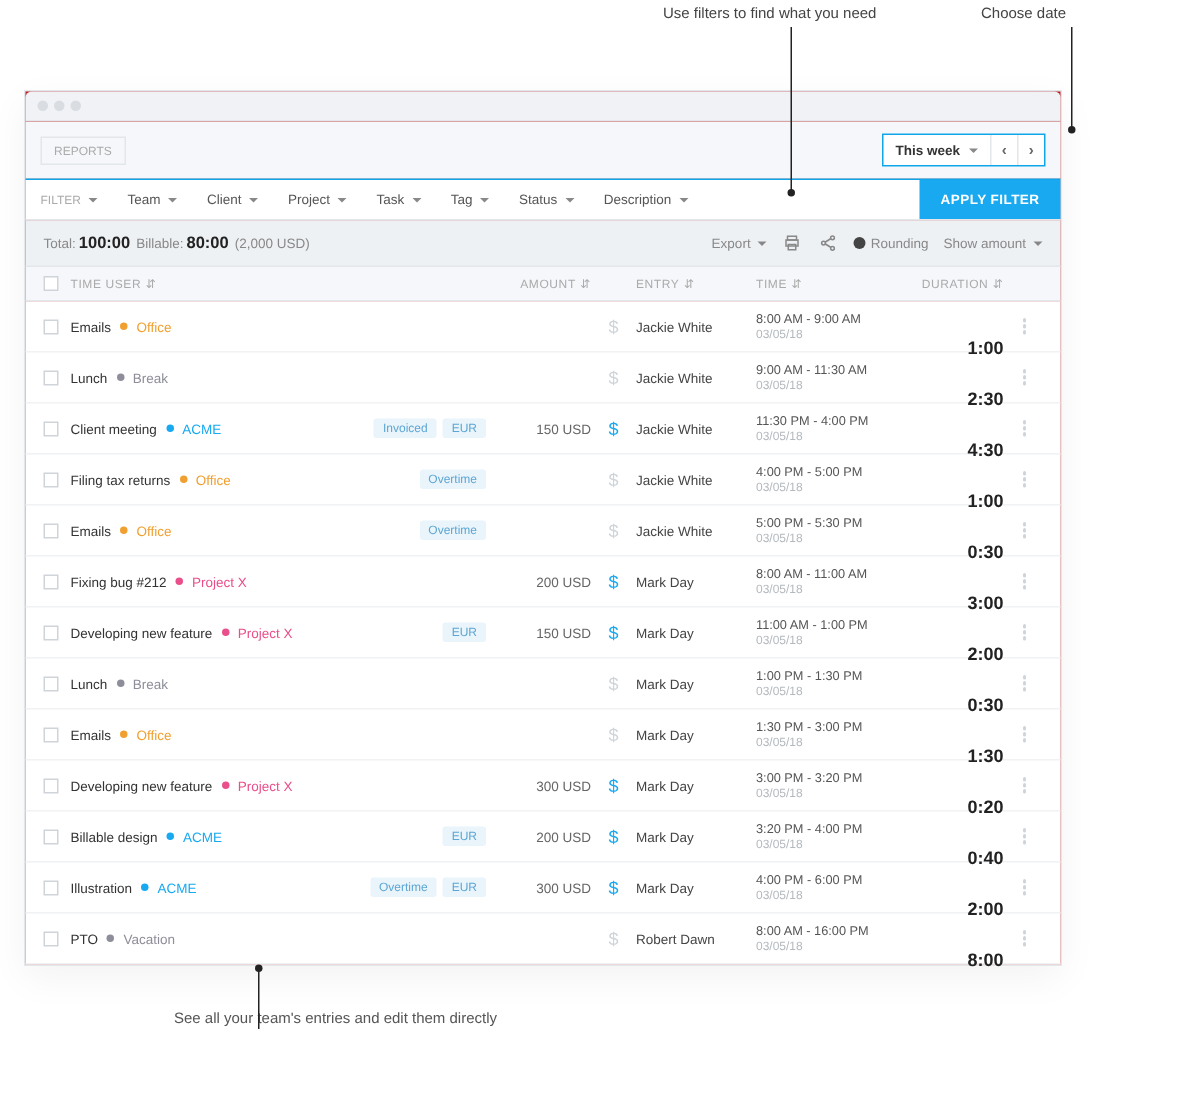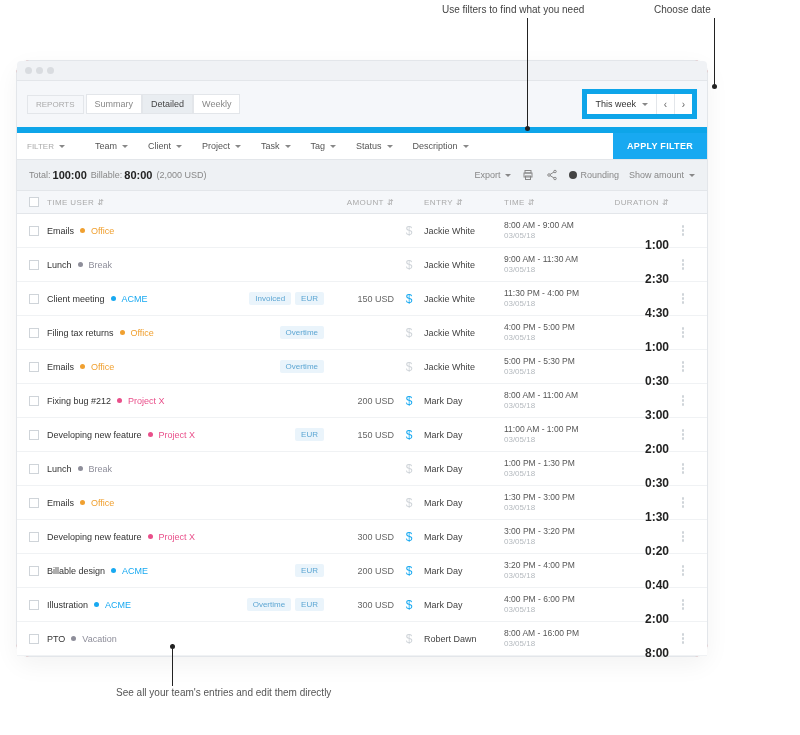--- a/index.html
+++ b/index.html
@@ -1,32 +1,32 @@
 <!DOCTYPE html>
 <html><head>
 <meta charset="utf-8">
 <style>
   * { box-sizing: border-box; margin: 0; padding: 0; }
   body { font-family: -apple-system, BlinkMacSystemFont, "Segoe UI", Arial, sans-serif; background: #fff; color: #333; font-size: 10px; }
   .outer { width: 724px; height: 735px; position: relative; padding: 4px 16px 12px 16px; }
   .annot { position: absolute; font-size: 10px; color: #444; }
   .annot .dot { width: 5px; height: 5px; border-radius: 50%; background: #222; display: inline-block; }
   .annot .line { position: absolute; background: #222; width: 1px; }
-  .win { border: 1px solid #e3e6ea; background: #b91c1c; border-radius: 13px; box-shadow: 0 8px 24px rgba(0,0,0,0.05); }
+  .win { border: 1px solid #e3e6ea; background: #b91c1c; border-radius: 0; box-shadow: 0 8px 24px rgba(0,0,0,0.05); }
   .chrome { display: flex; align-items: center; gap: 4px; padding: 6px 8px; background: #f0f2f5; border-bottom: 1px solid #e3e6ea; border-radius: 4px 4px 0 0; }
   .chrome span { width: 7px; height: 7px; border-radius: 50%; background: #d9dce0; }
   .topbar { display: flex; align-items: center; padding: 8px 10px; gap: 2px; background: #f5f7fa; }
   .tablike { padding: 4px 8px; font-size: 9px; color: #888; border: 1px solid #e3e6ea; background: #fff; cursor: pointer; }
   .tablike.reports { background: #f5f7fa; color: #aaa; font-size: 8px; }
   .tablike.active { background: #e9edf1; color: #444; font-weight: 500; }
   .topbar .spacer { flex: 1; }
-  .datebox { display: flex; align-items: center; border: 5px solid #0ea5e9; background: #fff; }
+  .datebox { display: flex; align-items: center; border: 1px solid #0ea5e9; background: #fff; font-weight: bold; }
   .datebox .lbl { padding: 4px 8px; font-size: 9px; display: flex; align-items: center; gap: 4px; cursor: pointer; }
   .arrowbtn { width: 18px; height: 20px; display: flex; align-items: center; justify-content: center; border-left: 1px solid #e3e6ea; cursor: pointer; color: #666; font-size: 10px; }
-  .filterbar { display: flex; align-items: stretch; background: #fff; border-top: 6px solid #0ea5e9; border-bottom: 1px solid #e3e6ea; padding: 0; gap: 10px; }
+  .filterbar { display: flex; align-items: stretch; background: #fff; border-top: 1px solid #0ea5e9; border-bottom: 1px solid #e3e6ea; padding: 0; }
   .filtercell { padding: 8px 10px; font-size: 9px; color: #555; display: flex; align-items: center; gap: 3px; cursor: pointer; }
   .filtercell.label { color: #aaa; font-size: 8px; }
   .caret { display: inline-block; width: 0; height: 0; border-left: 3px solid transparent; border-right: 3px solid transparent; border-top: 3px solid #888; margin-left: 2px; }
   .applybtn { margin-left: auto; background: #18a9f1; color: #fff; padding: 8px 14px; font-size: 9px; font-weight: 600; letter-spacing: 0.3px; cursor: pointer; }
   .summarybar { display: flex; align-items: center; padding: 8px 12px; font-size: 9px; color: #888; background: #eef1f4; border-bottom: 1px solid #e3e6ea; }
   .summarybar b { color: #222; font-size: 11px; font-weight: 700; margin: 0 4px 0 2px; }
   .summarybar .right { margin-left: auto; display: flex; align-items: center; gap: 10px; color: #888; }
   .summarybar .right .ctl { display: flex; align-items: center; gap: 3px; cursor: pointer; }
   .iconbox { display: inline-flex; width: 14px; height: 14px; align-items: center; justify-content: center; }
   .roundchip { width: 8px; height: 8px; border-radius: 50%; background: #444; }
@@ -82,25 +82,20 @@
 
   <div class="win">
     <div class="chrome">
         <span></span>
         <span></span>
         <span></span>
       </div>
 
     <div class="topbar">
       <div class="tablike reports">REPORTS</div>
-      <div id="tabs-slot" style="display: flex;">
-          <div class="tablike">Summary</div>
-          <div class="tablike active">Detailed</div>
-          <div class="tablike">Weekly</div>
-        </div>
       <div class="spacer"></div>
       <div class="datebox">
         <div class="lbl">
           <span>This week</span>
             <span class="caret"></span>
         </div>
         <div class="arrowbtn">‹</div>
         <div class="arrowbtn">›</div>
       </div>
     </div>

